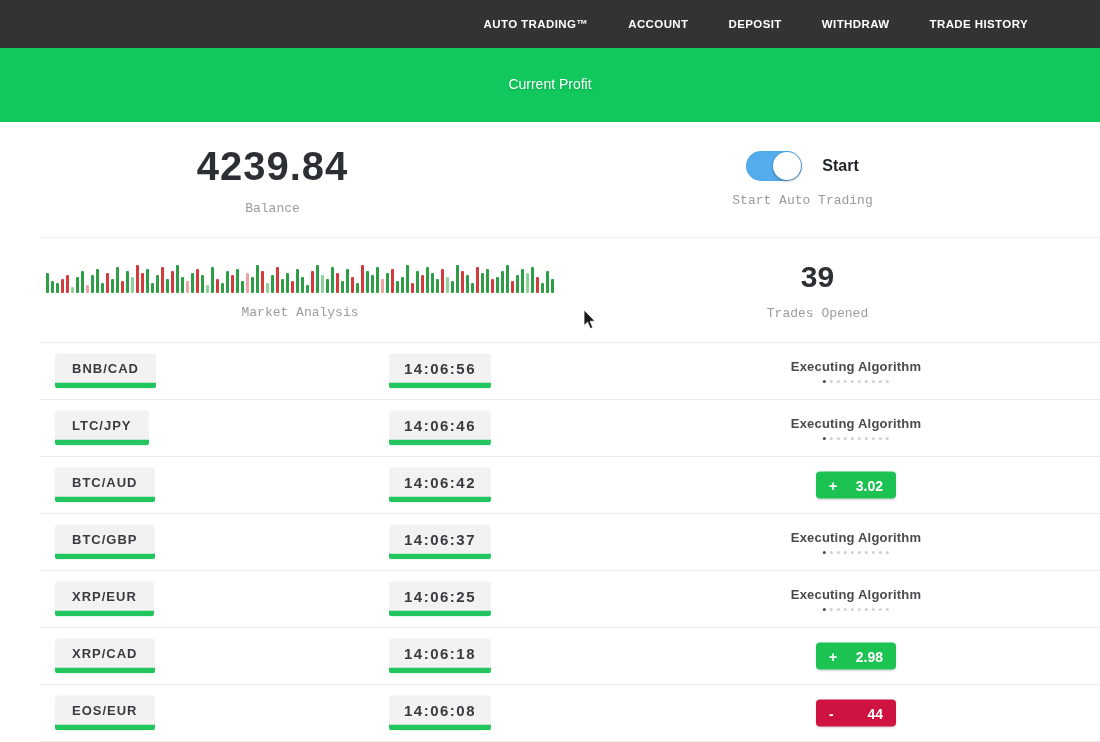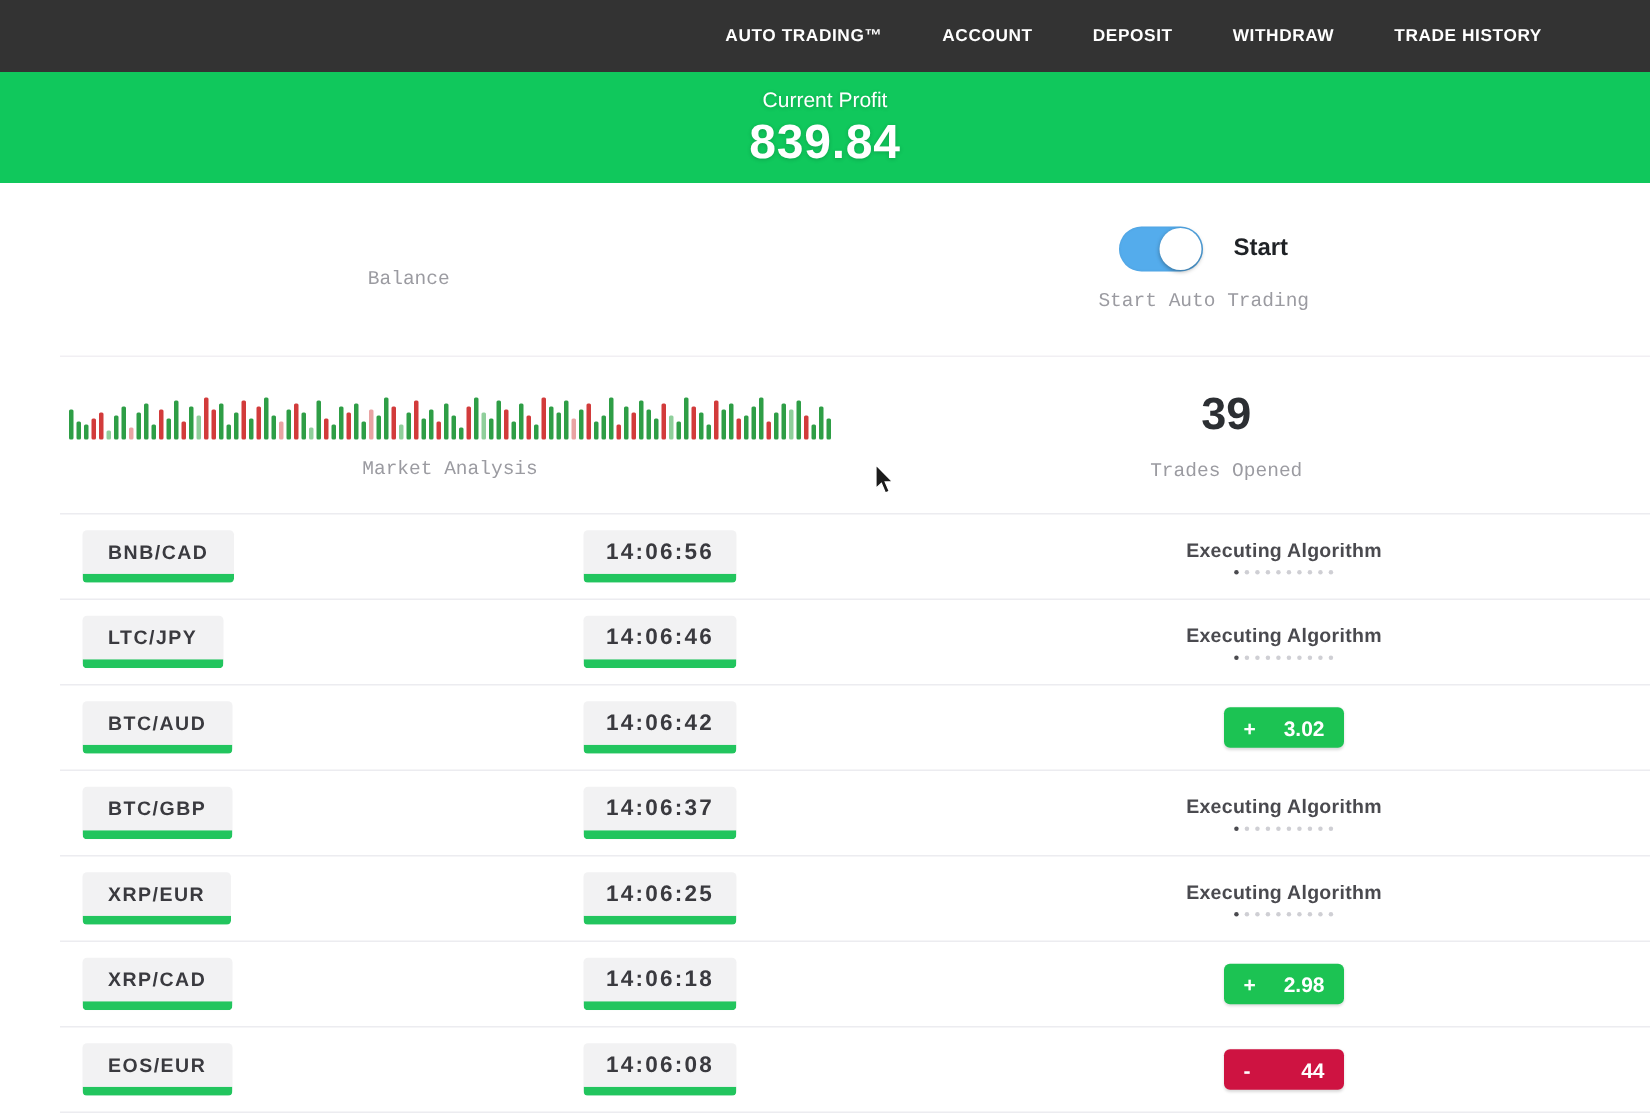--- a/index.html
+++ b/index.html
@@ -75,25 +75,25 @@
       <div class="nav-item">AUTO TRADING™</div>
       <div class="nav-item">ACCOUNT</div>
       <div class="nav-item">DEPOSIT</div>
       <div class="nav-item">WITHDRAW</div>
       <div class="nav-item">TRADE HISTORY</div>
     </div>
 </div>
 
 <div class="banner">
   <div class="banner-label">Current Profit</div>
-  <div class="banner-value">839.84</div>
 </div>
 
 <div class="stats-row stats-row1">
   <div class="col-left">
+    <div class="balance-value">4239.84</div>
     <div class="muted-label">Balance</div>
   </div>
   <div class="col-right">
     <div class="toggle-line">
       <div class="toggle">
         <span class="knob"></span>
       </div>
       <span class="toggle-label">Start</span>
     </div>
     <div class="muted-label">Start Auto Trading</div>

